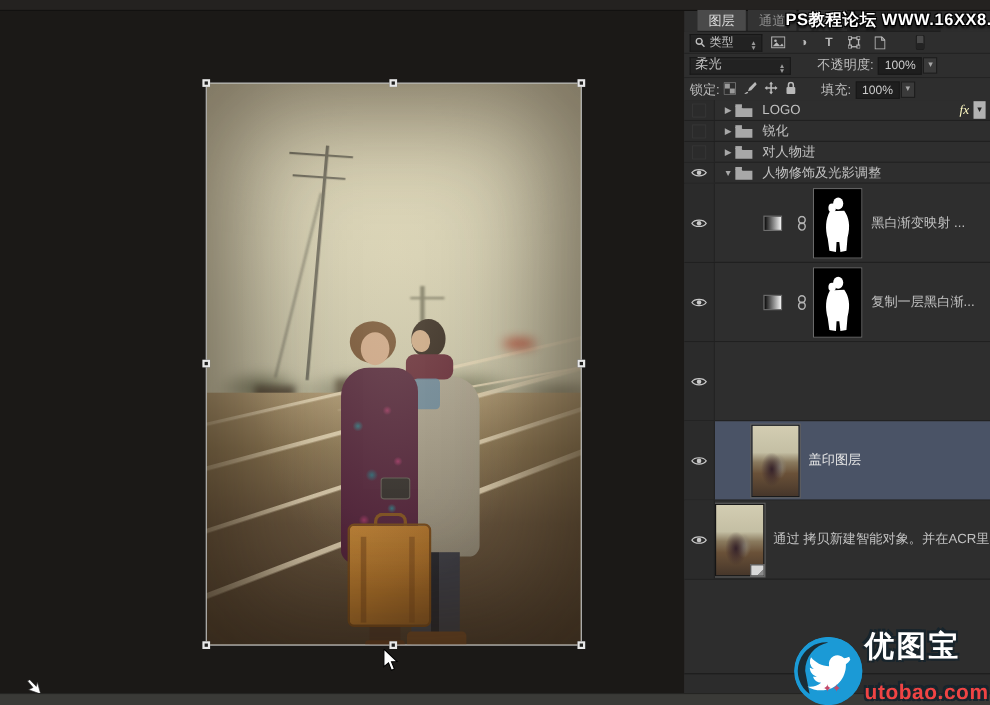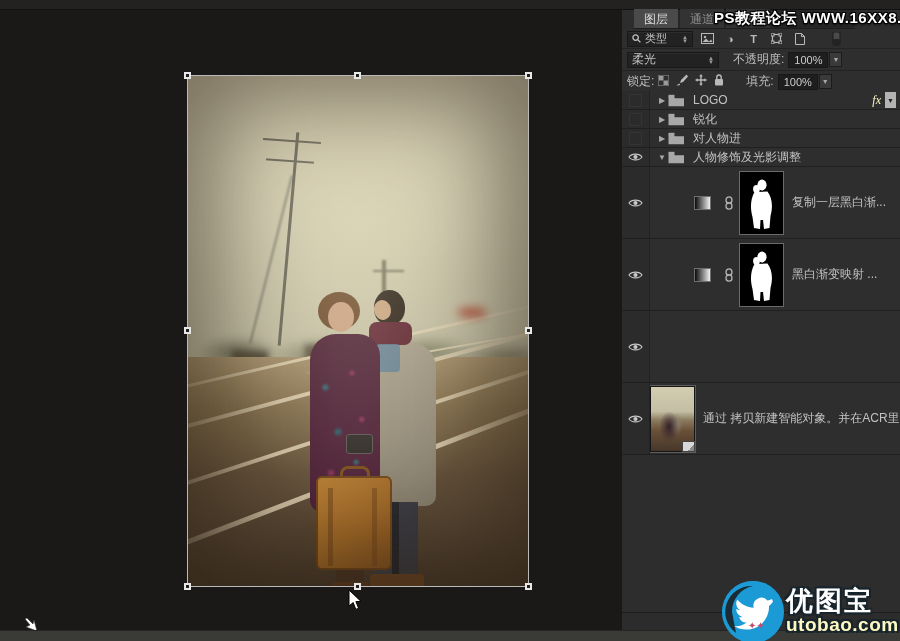--- a/index.html
+++ b/index.html
@@ -76,21 +76,21 @@
 
   
   .bottom-strip { left:0; top:630px; width:900px; height:11px; background:#3a3a37; border-top:1px solid #242422; }
 
   
   .panel { left:622px; top:10px; width:278px; height:620px; background:#2d2d2d; color:#c6c6c6; font-size:12px; }
   .tab-bar { left:0; top:0; width:221px; height:19px; background:#262626; display:flex; align-items:flex-end; border-bottom:1px solid #1d1d1d;margin-left:12px; }
   .tab { padding:2px 10px 0; font-size:12px; color:#8f8f8f; background:#333333; margin-right:2px; display:flex; align-items:center; }
   .tab.active { background:#4a4a4a; color:#dcdcdc; }
   .filter-row { left:0; top:19px; width:278px; height:20px; background:#2e2e2e; display:flex; align-items:center; gap:6px; padding:0 5px; border-bottom:1px solid #232323; }
-  .combo { background:#222; border:1px solid #191919; border-top-color:#171717; box-shadow:inset 0 1px 0 rgba(255,255,255,.05); display:flex; align-items:center; height:16px; padding:0 4px; gap:4px; color:#c2c2c2; }
+  .combo { background:#222; border:1px solid #191919; border-top-color:#171717; box-shadow:inset 0 1px 0 rgba(255,255,255,.05); display:flex; align-items:flex-end; height:16px; padding:0 4px; gap:4px; color:#c2c2c2; }
   .updown { display:flex; flex-direction:column; line-height:4px; font-size:6px; color:#9a9a9a; margin-left:auto; }
   .ficon { width:17px; height:15px; display:flex; align-items:center; justify-content:center; color:#b9b9b9; font-size:11px; }
   .blend-row { left:0; top:39px; width:278px; height:22px; background:#2e2e2e; display:flex; align-items:center; padding:0 5px; border-bottom:1px solid #232323; }
   .lock-row { left:0; top:61px; width:278px; height:22px; background:#2e2e2e; display:flex; align-items:center; padding:0 5px; border-bottom:1px solid #1e1e1e; }
   .lbl { color:#bdbdbd; font-size:12px; }
   .valbox { background:#1e1e1e; border:1px solid #181818; color:#cccccc; font-size:11px; padding:1px 5px; margin-left:4px; }
   .valbtn { width:13px; height:15px; background:#3a3a3a; border:1px solid #1c1c1c; color:#a8a8a8; font-size:7px; display:flex; align-items:center; justify-content:center; margin-left:1px; }
   .lock-icons { display:flex; gap:7px; align-items:center; margin-left:4px; }
 
   .layers-list { left:0; top:81px; width:278px; height:508px; overflow:hidden; }
@@ -116,28 +116,28 @@
       radial-gradient(ellipse 10px 16px at 58% 58%, #8a8274 0%, transparent 70%),
       linear-gradient(180deg,#d3cdb2 0%,#c4bfa4 38%,#8a7a5e 52%,#6a5138 68%,#46362a 100%); }
   .so-badge { position:absolute; right:-1px; bottom:-1px; width:13px; height:11px; background:#d8d8d8; border:1px solid #444;
     background-image:linear-gradient(135deg, transparent 70%, #8a8a8a 70%); }
   .panel-bottom { left:0; top:602px; width:278px; height:18px; background:#2c2c2c; border-top:1px solid #1c1c1c; display:flex; align-items:center; }
   .chain { margin-left:108px; color:#a8a8a8; }
 
   
   .wm-top { left:714px; top:9px; font-size:15px; font-weight:bold; color:#ffffff; letter-spacing:.5px; white-space:nowrap;
     text-shadow:-1px -1px 0 #000, 1px -1px 0 #000, -1px 1px 0 #000, 1px 1px 0 #000, 0 2px 2px rgba(0,0,0,.8); z-index:40; }
-  .wm-bottom { left:722px; top:582px; width:178px; height:59px; z-index:41; display:flex; align-items:center; }
+  .wm-bottom { left:722px; top:582px; width:178px; height:59px; z-index:41; display:flex; align-items:flex-end; }
   .wm-circle { width:62px; height:62px; border-radius:50%; background:#1b9ad6; position:relative; overflow:hidden; flex:none;
     box-shadow:inset -4px -4px 0 rgba(0,0,0,.15); }
   .wm-text { margin-left:2px; }
   .wm-cn { font-size:27px; font-weight:bold; color:#fff; letter-spacing:2px; line-height:26px;
     text-shadow:-2px -2px 0 #17242c, 2px -2px 0 #17242c, -2px 2px 0 #17242c, 2px 2px 0 #17242c; }
-  .wm-url { font-size:19px; font-weight:bold; color:#fef9c3; letter-spacing:.5px; line-height:22px;
-    text-shadow:-2px -2px 0 #17242c, 2px -2px 0 #17242c, -2px 2px 0 #17242c, 2px 2px 0 #17242c; }
+  .wm-url { font-size:19px; font-weight:bold; color:#ef4444; letter-spacing:.5px; line-height:22px;
+    text-shadow:-2px -2px 0 #17242c, 2px -2px 0 #17242c, -2px 2px 0 #17242c, 2px 2px 0 #17242c;margin-top:19px; }
   .wm-star { position:absolute; left:748px; top:620px; color:#c24a6a; font-size:10px; z-index:42; }
 </style>
 </head>
 <body>
 
 <div class="abs top-strip"></div>
 
 <div class="abs canvas-area">
 
   <div class="abs photo">
@@ -260,21 +260,21 @@
   </div>
 
   <div class="blend-row abs">
     <div class="combo" style="width:92px;">
       <span>柔光</span>
       <span class="updown">
           <span>▲</span>
           <span>▼</span>
         </span>
     </div>
-    <span class="lbl" style="margin-left:14px;">不透明度:</span>
+    <span class="lbl" style="margin-left:24px;">不透明度:</span>
     <span class="valbox">100%</span>
     <span class="valbtn">▼</span>
   </div>
 
   <div class="lock-row abs">
     <span class="lbl">锁定:</span>
     <span class="lock-icons">
       <span>
         <svg width="11" height="11" viewBox="0 0 11 11">
             <rect x="0" y="0" width="11" height="11" fill="#2e2e2e" stroke="#9a9a9a"></rect>
@@ -389,21 +389,21 @@
             </svg>
           </span>
           <span class="mask-thumb" style="margin-left:4px;">
             <svg width="43" height="62" viewBox="0 0 43 62">
               <rect width="43" height="62" fill="#000"></rect>
               <ellipse cx="22" cy="13" rx="4.6" ry="5.4" fill="#fff"></ellipse>
               <ellipse cx="16.5" cy="17" rx="3.4" ry="4" fill="#fff"></ellipse>
               <path d="M14.5 20 C10.5 27 10 36 12.5 45 L14 56 L20 57 L20.5 48 L23 48 L24 57 L29.5 56 L30.5 44 C33.5 33 31.5 25 27.5 19.5 Z" fill="#fff"></path>
             </svg>
           </span>
-          <span class="lname">复制一层黑白渐...</span>
+          <span class="lname">黑白渐变映射 ...</span>
         </div>
       </div>
       <div class="lrow thumbrow">
         <div class="eye-cell">
           <svg width="15" height="10" viewBox="0 0 15 10">
             <path d="M1 5 C3.5 1.2 11.5 1.2 14 5 C11.5 8.8 3.5 8.8 1 5 Z" fill="none" stroke="#c8c8c8" stroke-width="1.1"></path>
             <circle cx="7.5" cy="5" r="2.1" fill="#c8c8c8"></circle>
           </svg>
         </div>
         <div class="row-content">
@@ -415,29 +415,41 @@
             </svg>
           </span>
           <span class="mask-thumb" style="margin-left:4px;">
             <svg width="43" height="62" viewBox="0 0 43 62">
               <rect width="43" height="62" fill="#000"></rect>
               <ellipse cx="22" cy="13" rx="4.6" ry="5.4" fill="#fff"></ellipse>
               <ellipse cx="16.5" cy="17" rx="3.4" ry="4" fill="#fff"></ellipse>
               <path d="M14.5 20 C10.5 27 10 36 12.5 45 L14 56 L20 57 L20.5 48 L23 48 L24 57 L29.5 56 L30.5 44 C33.5 33 31.5 25 27.5 19.5 Z" fill="#fff"></path>
             </svg>
           </span>
-          <span class="lname">黑白渐变映射 ...</span>
+          <span class="lname">复制一层黑白渐...</span>
         </div>
       </div>
       <div class="lrow thumbrow selected">
         <div class="eye-cell">
           <svg width="15" height="10" viewBox="0 0 15 10">
             <path d="M1 5 C3.5 1.2 11.5 1.2 14 5 C11.5 8.8 3.5 8.8 1 5 Z" fill="none" stroke="#c8c8c8" stroke-width="1.1"></path>
             <circle cx="7.5" cy="5" r="2.1" fill="#c8c8c8"></circle>
           </svg>
+        </div>
+      </div>
+      <div class="lrow thumbrow selected">
+        <div class="eye-cell">
+          <svg width="15" height="10" viewBox="0 0 15 10">
+            <path d="M1 5 C3.5 1.2 11.5 1.2 14 5 C11.5 8.8 3.5 8.8 1 5 Z" fill="none" stroke="#c8c8c8" stroke-width="1.1"></path>
+            <circle cx="7.5" cy="5" r="2.1" fill="#c8c8c8"></circle>
+          </svg>
+        </div>
+        <div class="row-content">
+          <span class="big-thumb thumb-photo" style="margin-left:33px;"></span>
+          <span class="lname">盖印图层</span>
         </div>
       </div>
       <div class="lrow thumbrow">
         <div class="eye-cell">
           <svg width="15" height="10" viewBox="0 0 15 10">
             <path d="M1 5 C3.5 1.2 11.5 1.2 14 5 C11.5 8.8 3.5 8.8 1 5 Z" fill="none" stroke="#c8c8c8" stroke-width="1.1"></path>
             <circle cx="7.5" cy="5" r="2.1" fill="#c8c8c8"></circle>
           </svg>
         </div>
         <div class="row-content">

